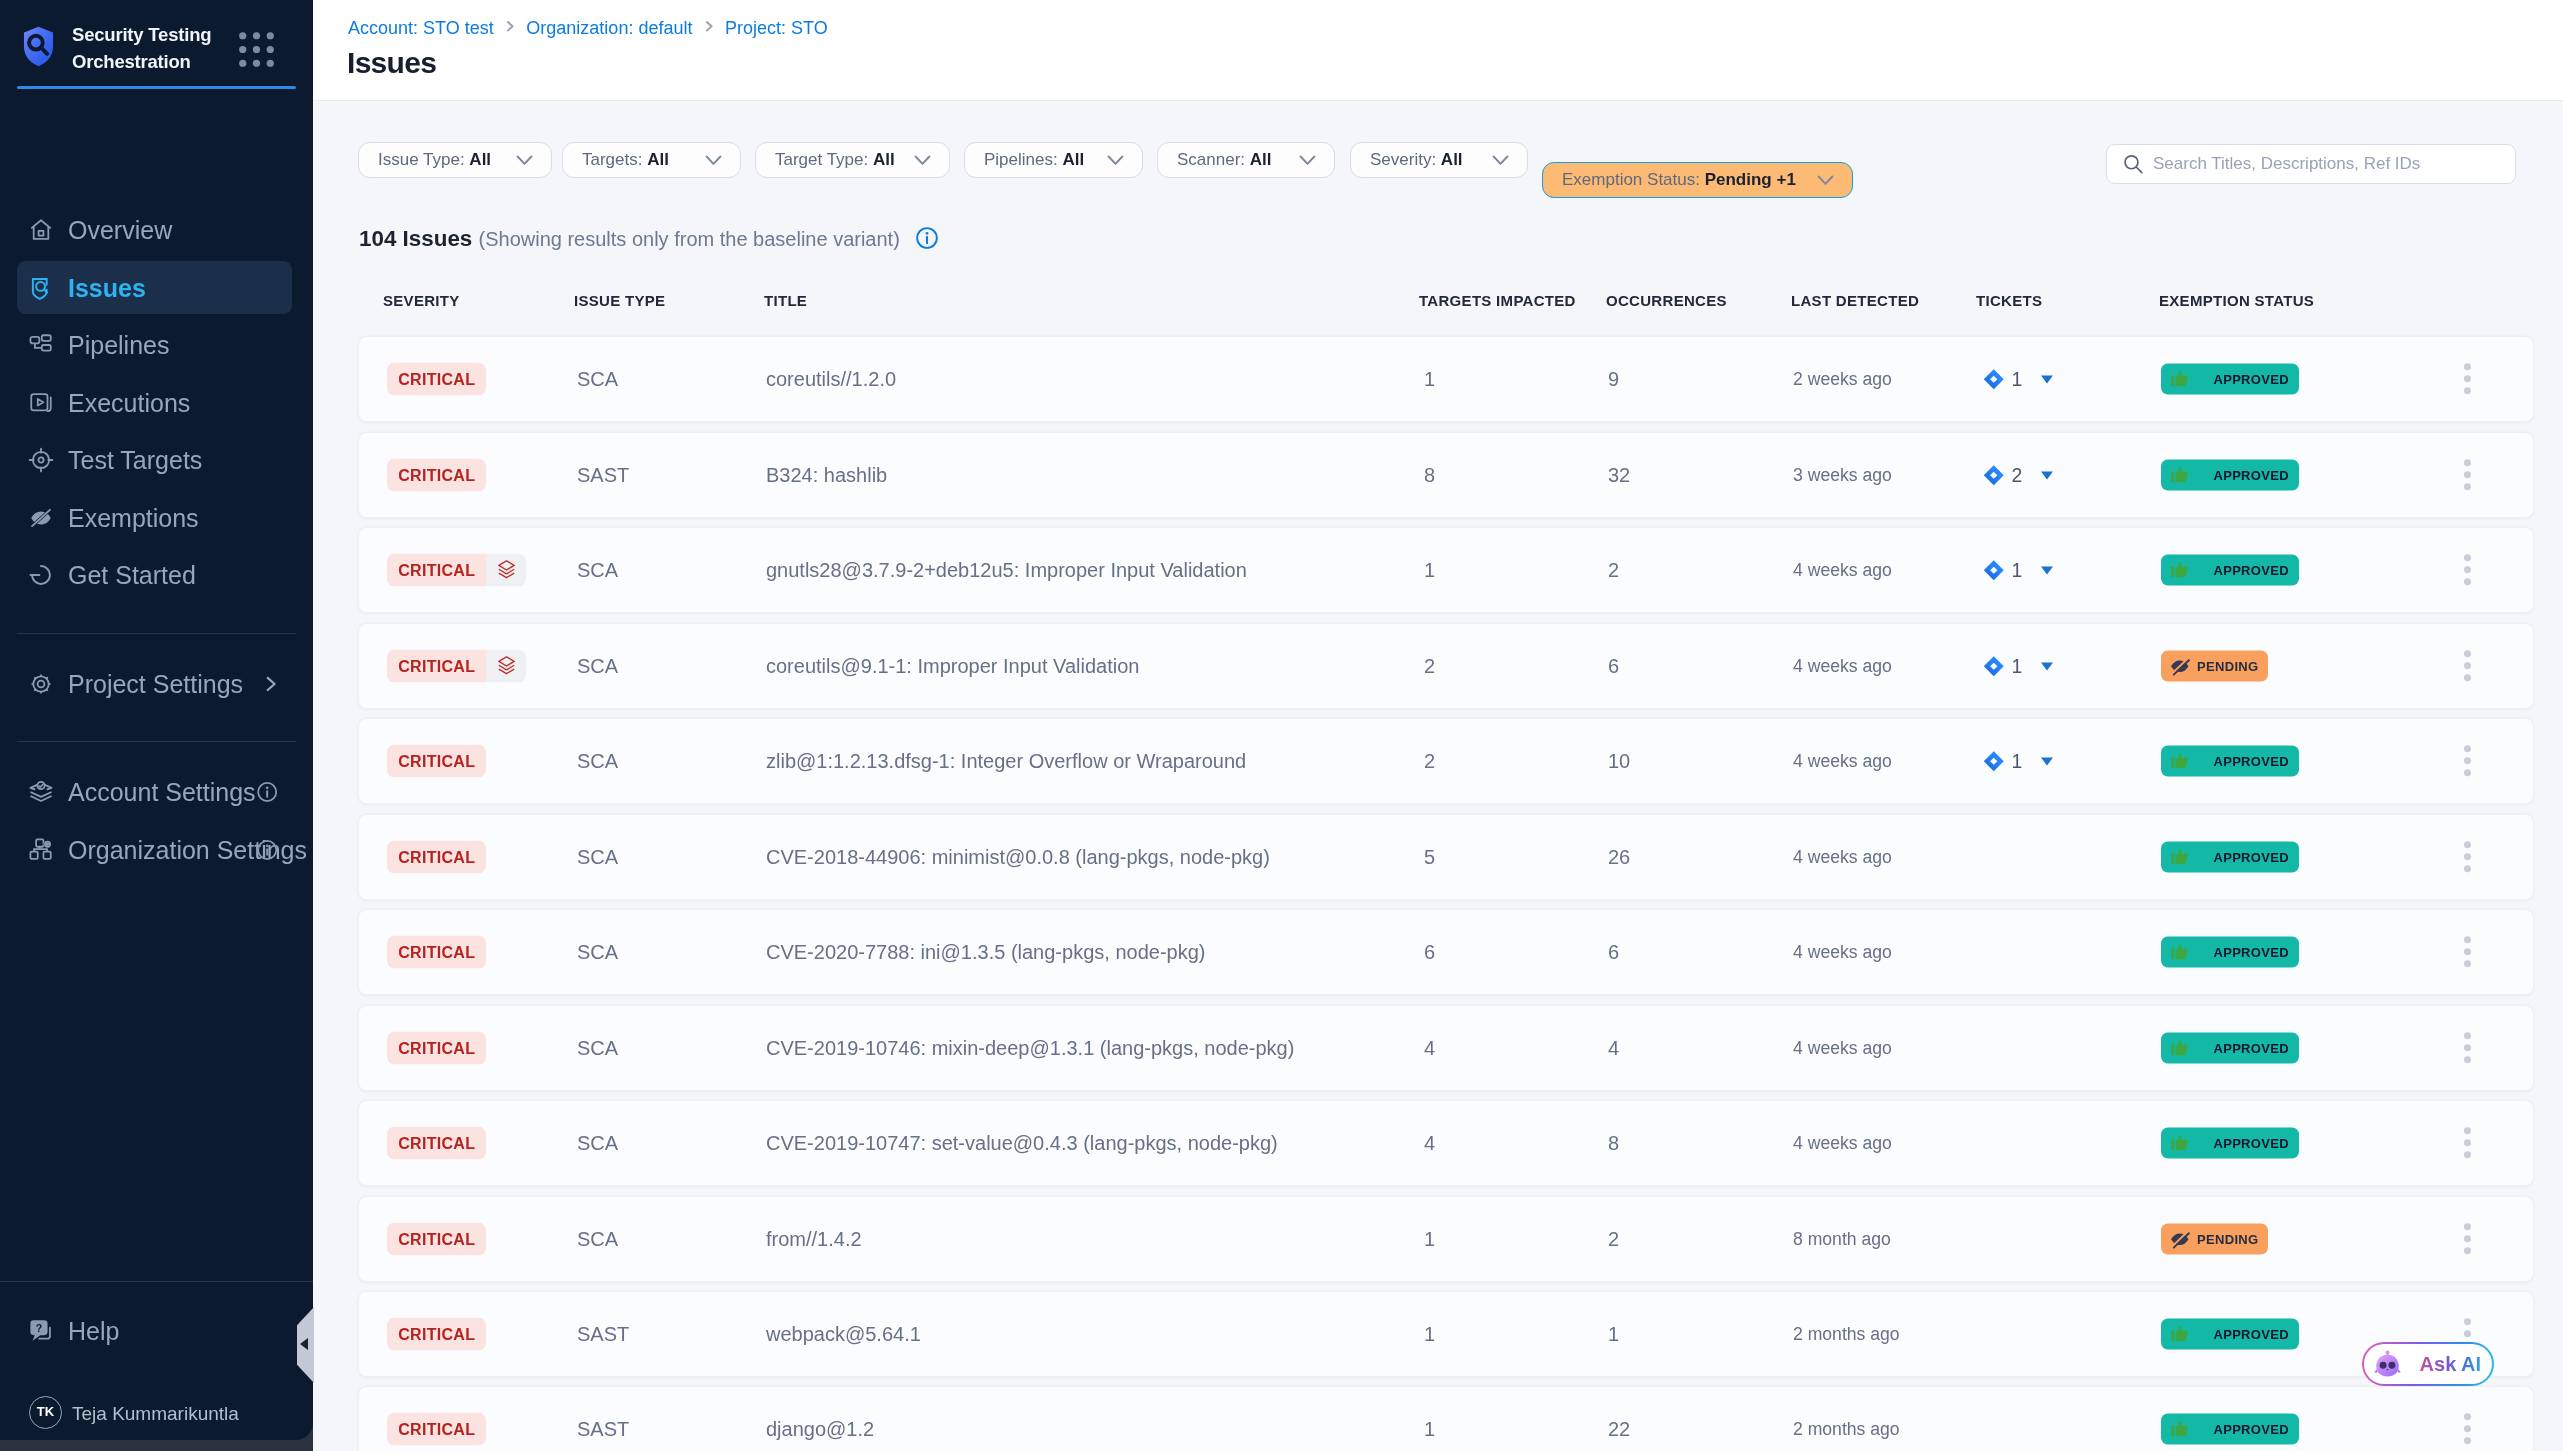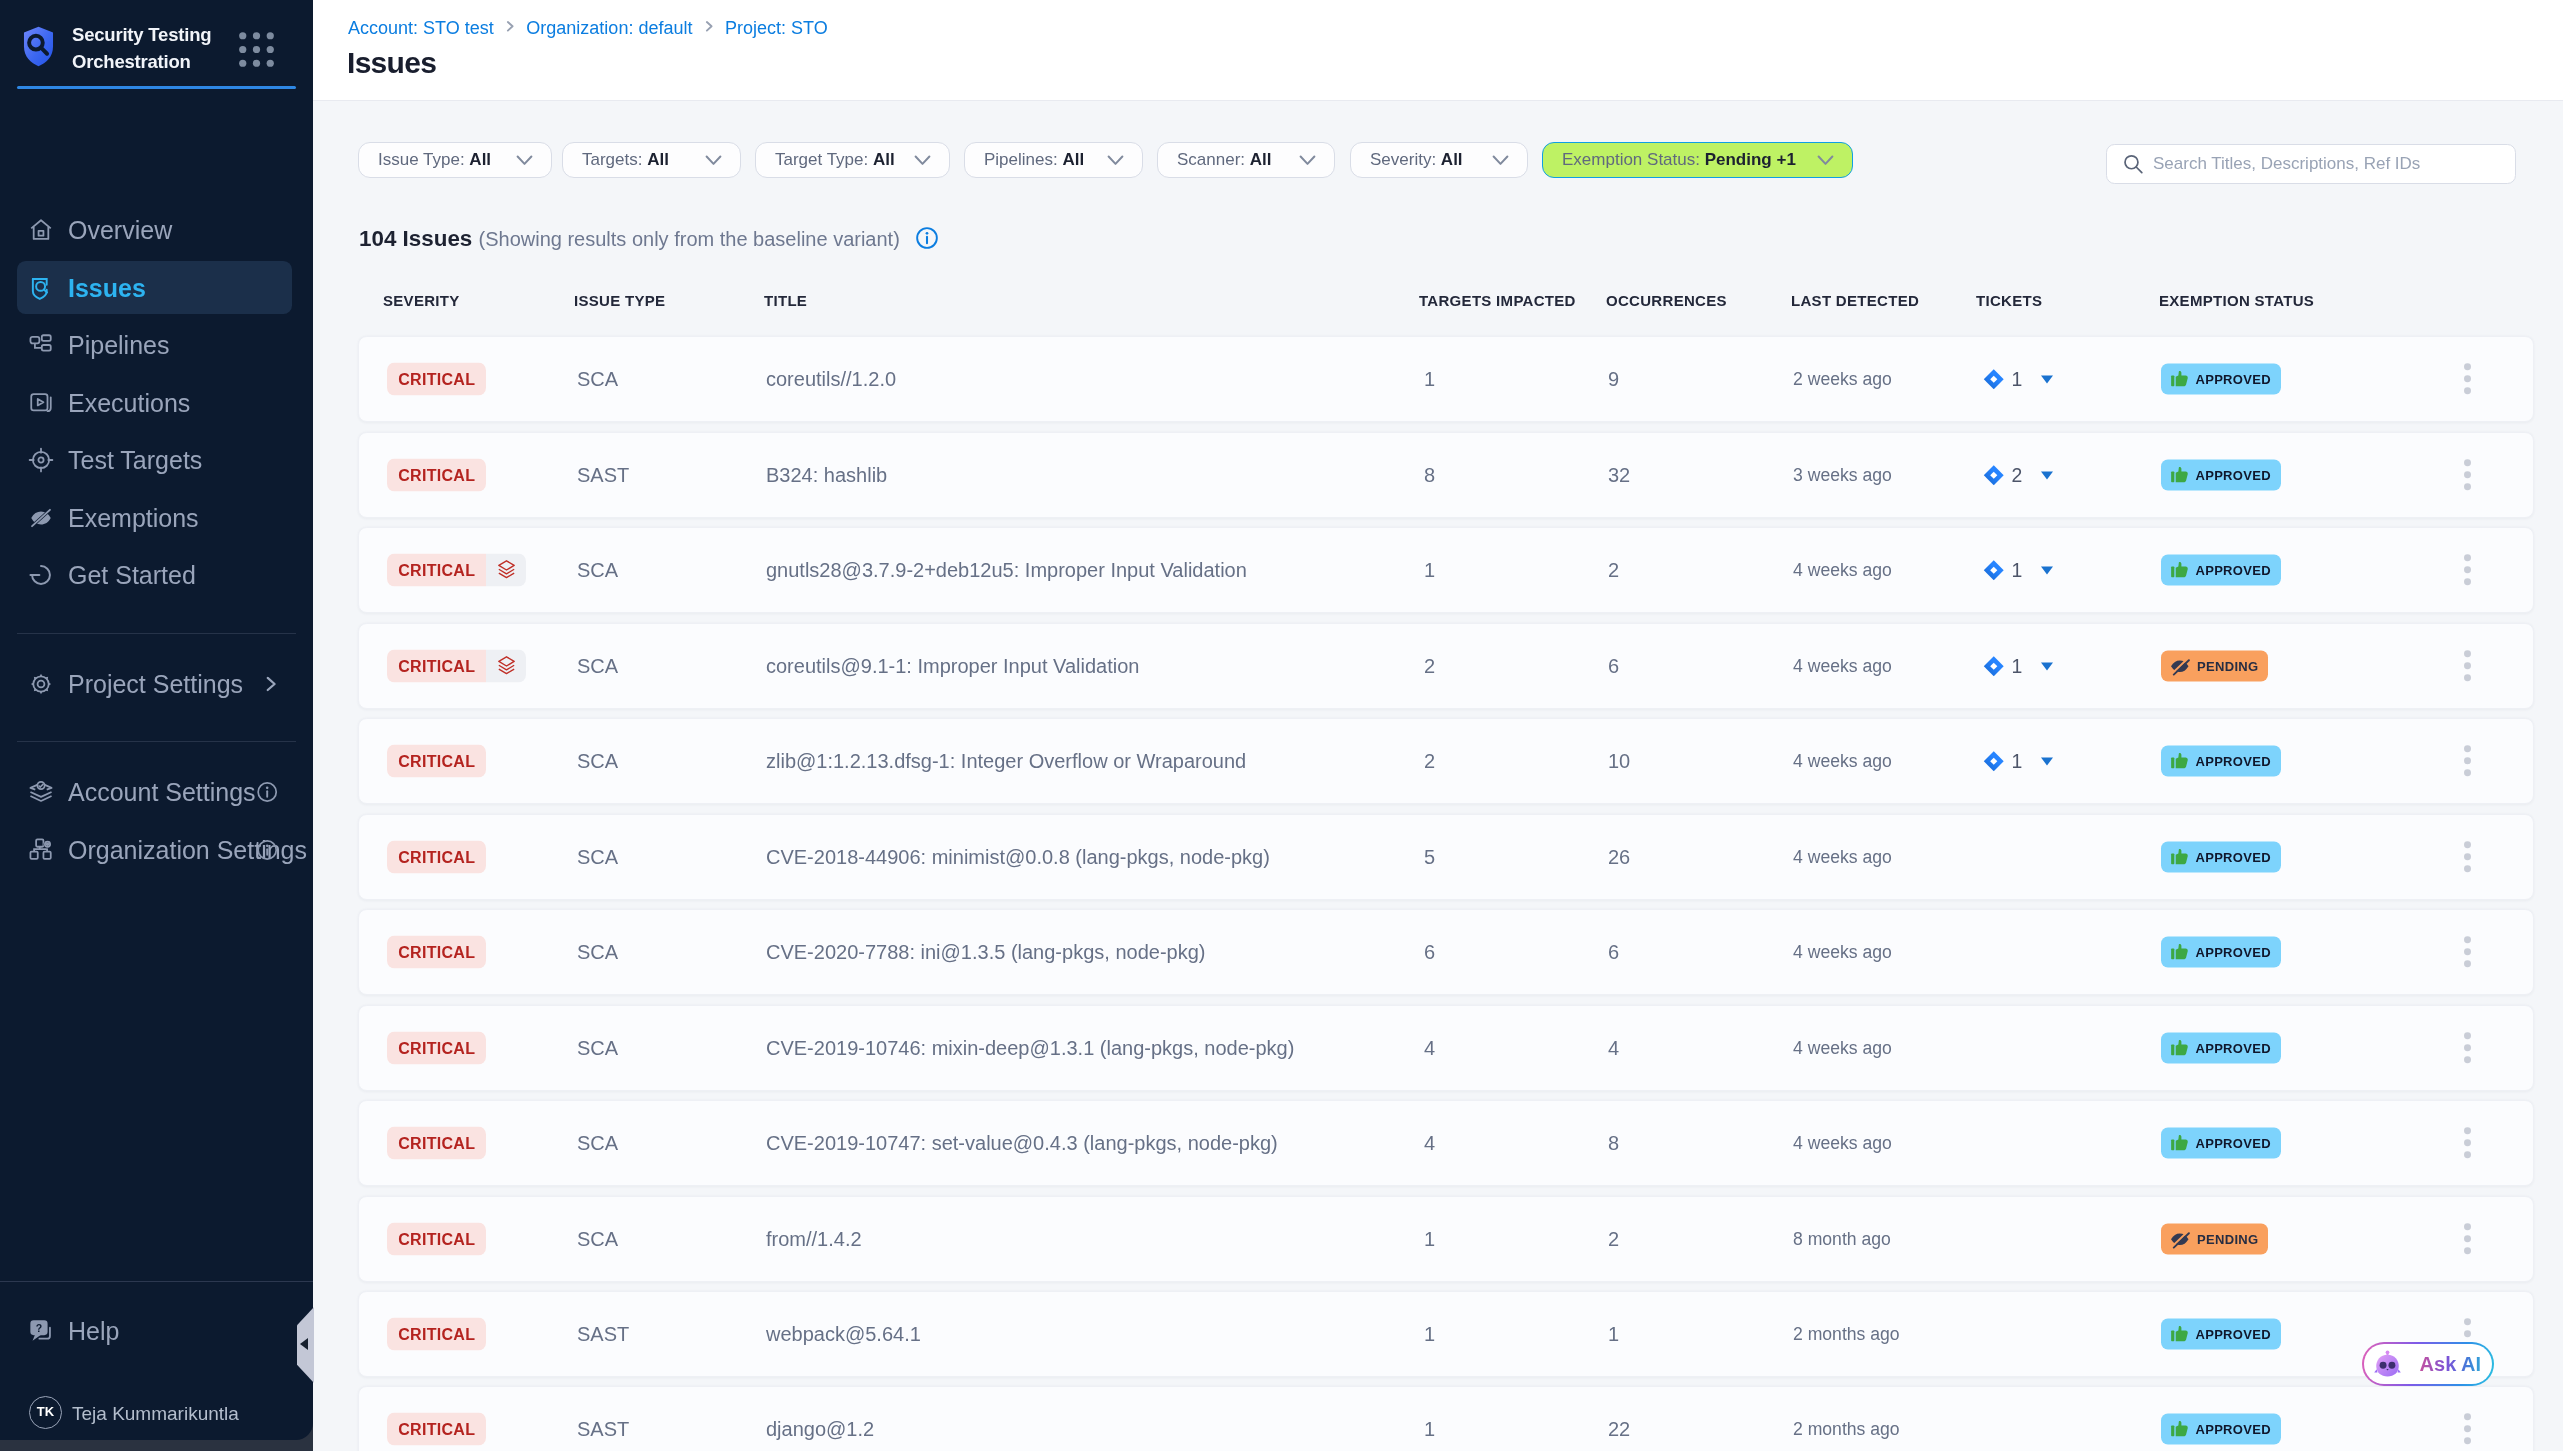--- a/index.html
+++ b/index.html
@@ -35,41 +35,41 @@
 
   .topbar { position:absolute; left:313px; top:0; right:0; height:101px; background:#fff; border-bottom:0.9px solid #e8eaf0; }
   .crumbs { position:absolute; left:35px; top:18px; font-size:18px; color:#0b7de0; }
   .crumbs .sep { display:inline-block; margin:0 10.3px; }
   .pg-title { position:absolute; left:34px; top:46px; font-size:30px; letter-spacing:-0.7px; font-weight:bold; color:#191e2e; }
 
   .fbtn { position:absolute; top:142px; height:36px; background:#fdfdfe; border:1.7px solid #d9dde7; border-radius:12px; font-size:17px; color:#60697e; }
   .fbtn .in { position:absolute; left:19px; top:50%; transform:translateY(-50%); white-space:nowrap; }
   .fbtn b { color:#1c2130; }
   .fbtn svg { position:absolute; right:17px; top:50%; transform:translateY(-50%); }
-  .fbtn.hl { background:#bef264; border-color:#0f9fe4; }
+  .fbtn.hl { background:#fdba74; border-color:#0f9fe4;margin-top:20px; }
   .search { position:absolute; left:2106px; top:144px; width:410px; height:40px; background:#fff; border:1.3px solid #d9dde7; border-radius:8.6px; }
   .search .ph { position:absolute; left:46px; top:50%; transform:translateY(-50%); font-size:17px; color:#99a3b5; white-space:nowrap; }
   .search svg { position:absolute; left:14.6px; top:50%; transform:translateY(-50%); }
 
   .count-line { position:absolute; left:359px; top:226px; font-size:22.4px; font-weight:bold; color:#1d2231; }
   .count-line .lite { color:#6e7890; font-weight:normal; font-size:20px; }
 
   .thead { position:absolute; top:292px; font-size:15px; font-weight:bold; color:#23283a; letter-spacing:0.3px; white-space:nowrap; }
   .card { position:absolute; left:358px; width:2176px; height:86px; background:#fbfcfe; border:0.9px solid #eef0f5; border-radius:8.6px; box-shadow:0 0.9px 2.6px rgba(40,50,80,0.05); }
   .cell { position:absolute; top:50%; transform:translateY(-50%); font-size:20px; color:#667086; white-space:nowrap; }
   .cell.ttl { font-size:20px; }
   .cell.dt { font-size:17.6px; }
   .sev { position:absolute; left:28px; top:50%; transform:translateY(-50%); height:33px; border-radius:7.7px; overflow:hidden; display:flex; }
   .sev .crit { background:#fae3e1; color:#b4231f; font-weight:bold; font-size:16px; letter-spacing:0.3px; line-height:33px; padding:0 11.2px; }
   .sev .stk { background:#eef0f4; width:40px; display:flex; align-items:center; justify-content:center; }
   .tick { position:absolute; left:1624px; top:50%; transform:translateY(-50%); display:flex; align-items:center; }
   .tick .n { font-size:19.4px; color:#4d5569; margin-left:6.9px; }
   .caret { width:0; height:0; border-left:6px solid transparent; border-right:6px solid transparent; border-top:8.6px solid #1a72cf; margin-left:19px; }
   .chip { position:absolute; left:1802px; top:50%; transform:translateY(-50%); height:31px; border-radius:6.9px; display:flex; align-items:center; }
-  .chip.ap { background:#7dd3fc; padding:0 10.3px 0 8.6px; }
+  .chip.ap { background:#14b8a6; padding:0 10.3px 0 8.6px;gap:18px; }
   .chip.ap .t { font-size:13px; font-weight:bold; color:#10172c; letter-spacing:0.3px; margin-left:6.9px; }
   .chip.pd { background:#f9a05e; padding:0 9.5px 0 7.7px; }
   .chip.pd .t { font-size:13px; font-weight:bold; color:#262d42; letter-spacing:0.3px; margin-left:6.9px; }
   .dots { position:absolute; left:2105px; top:50%; transform:translateY(-50%); width:6.9px; }
   .dots i { display:block; width:6.9px; height:6.9px; border-radius:50%; background:#c9cdd7; margin:5.2px 0; }
 
   .askai { position:absolute; left:2362px; top:1342px; width:132px; height:44px; border-radius:22.4px; background:linear-gradient(#fff,#fff) padding-box, linear-gradient(100deg,#e060b8 0%,#7d5be8 40%,#2f8fe8 75%,#2cc0e0 100%) border-box; border:2.6px solid transparent; display:flex; align-items:center; }
   .askai .txt { font-size:20px; font-weight:bold; background:linear-gradient(95deg,#c5519e 0%,#7b53d8 45%,#3f7fd8 80%,#32a8d8 100%); -webkit-background-clip:text; background-clip:text; color:transparent; margin-left:18px; }
 </style>
 </head>

